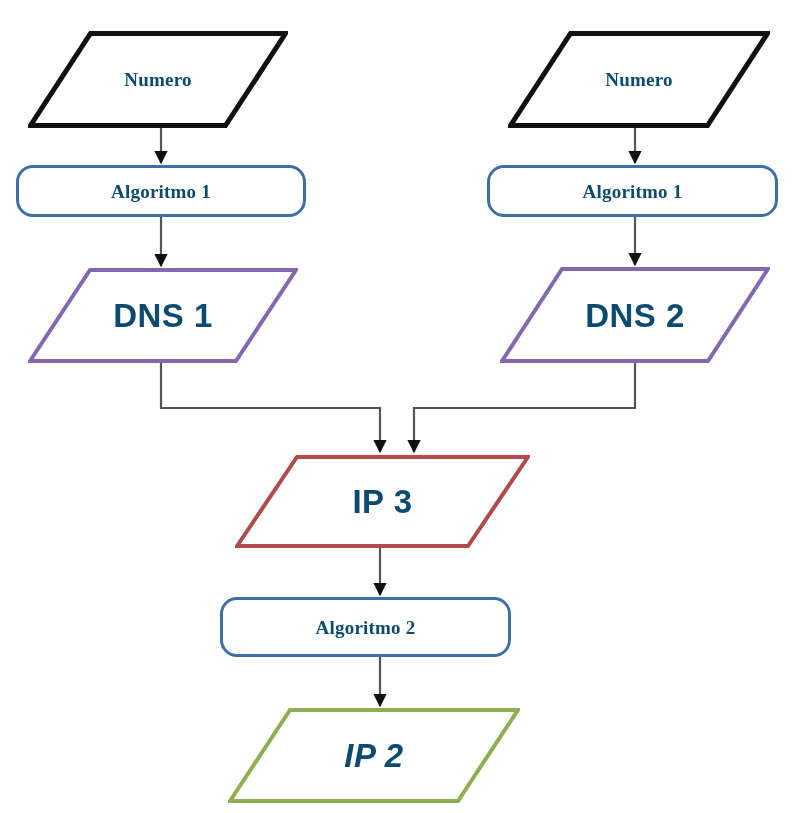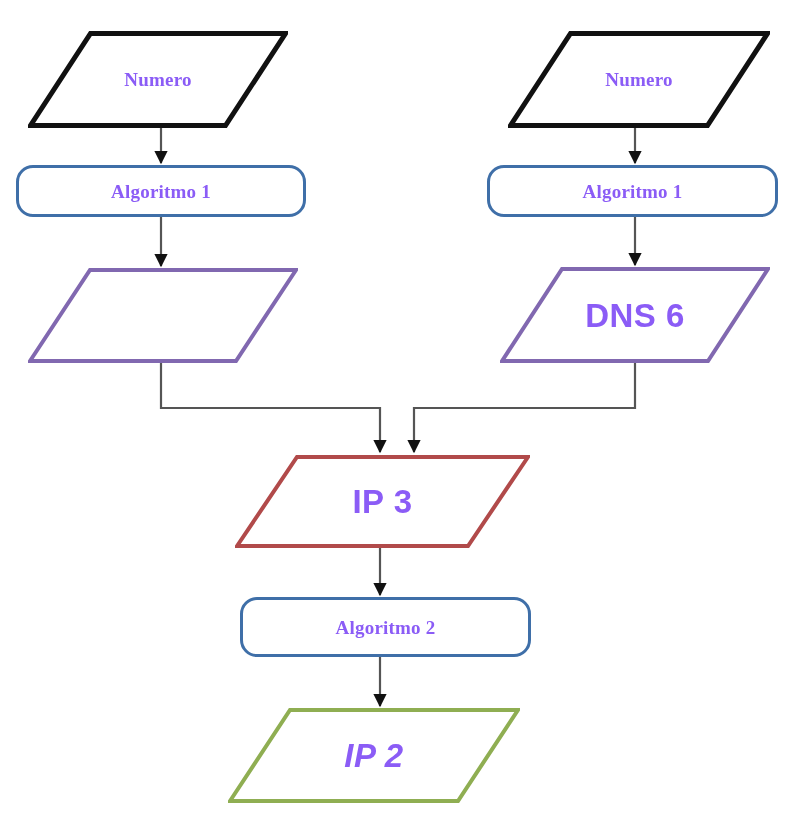--- a/index.html
+++ b/index.html
@@ -26,21 +26,21 @@
     width: 800px;
     height: 813px;
   }
   .node {
     position: absolute;
     box-sizing: border-box;
     display: flex;
     align-items: center;
     justify-content: center;
     text-align: right;
-    color: #8b5cf6;
+    color: #0c4a6e;
     background: transparent;
   }
   .node .nlabel {
     position: relative;
     z-index: 3;
     line-height: 1;
     white-space: nowrap;
   }
   
   .rect {
@@ -94,43 +94,44 @@
         </svg>
         <span class="nlabel serif-label">Numero</span>
       </div>
       <div class="node rect" style="left: 16px; top: 165px; width: 290px; height: 52px; border-width: 3px; border-color: rgb(63, 111, 168);">
         <span class="nlabel serif-label">Algoritmo 1</span>
       </div>
       <div class="node para" style="left: 28px; top: 268px; width: 270px; height: 95px;">
         <svg width="270" height="95" viewBox="0 0 270 95">
           <polygon points="62,2 268,2 208,93 2,93" fill="#ffffff" stroke="#8168b0" stroke-width="4" stroke-linejoin="miter"></polygon>
         </svg>
+        <span class="nlabel sans-label">DNS 1</span>
       </div>
       <div class="node para" style="left: 508px; top: 31px; width: 262px; height: 97px;">
         <svg width="262" height="97" viewBox="0 0 262 97">
           <polygon points="62.5,2.5 259.5,2.5 199.5,94.5 2.5,94.5" fill="#ffffff" stroke="#111111" stroke-width="5" stroke-linejoin="miter"></polygon>
         </svg>
         <span class="nlabel serif-label">Numero</span>
       </div>
       <div class="node rect" style="left: 487px; top: 165px; width: 291px; height: 52px; border-width: 3px; border-color: rgb(63, 111, 168);">
         <span class="nlabel serif-label">Algoritmo 1</span>
       </div>
       <div class="node para" style="left: 500px; top: 267px; width: 270px; height: 96px;">
         <svg width="270" height="96" viewBox="0 0 270 96">
           <polygon points="62,2 268,2 208,94 2,94" fill="#ffffff" stroke="#8168b0" stroke-width="4" stroke-linejoin="miter"></polygon>
         </svg>
-        <span class="nlabel sans-label">DNS 6</span>
+        <span class="nlabel sans-label">DNS 2</span>
       </div>
       <div class="node para" style="left: 235px; top: 455px; width: 295px; height: 93px;">
         <svg width="295" height="93" viewBox="0 0 295 93">
           <polygon points="62,2 293,2 233,91 2,91" fill="#ffffff" stroke="#b14a4a" stroke-width="4" stroke-linejoin="miter"></polygon>
         </svg>
         <span class="nlabel sans-label">IP 3</span>
       </div>
-      <div class="node rect" style="left: 240px; top: 597px; width: 291px; height: 60px; border-width: 3px; border-color: rgb(63, 111, 168);">
+      <div class="node rect" style="left: 220px; top: 597px; width: 291px; height: 60px; border-width: 3px; border-color: rgb(63, 111, 168);">
         <span class="nlabel serif-label">Algoritmo 2</span>
       </div>
       <div class="node para" style="left: 228px; top: 708px; width: 292px; height: 95px; font-style: italic;">
         <svg width="292" height="95" viewBox="0 0 292 95">
           <polygon points="62,2 290,2 230,93 2,93" fill="#ffffff" stroke="#8fae52" stroke-width="4" stroke-linejoin="miter"></polygon>
         </svg>
         <span class="nlabel sans-label">IP 2</span>
       </div>
     </div>
 </div>

